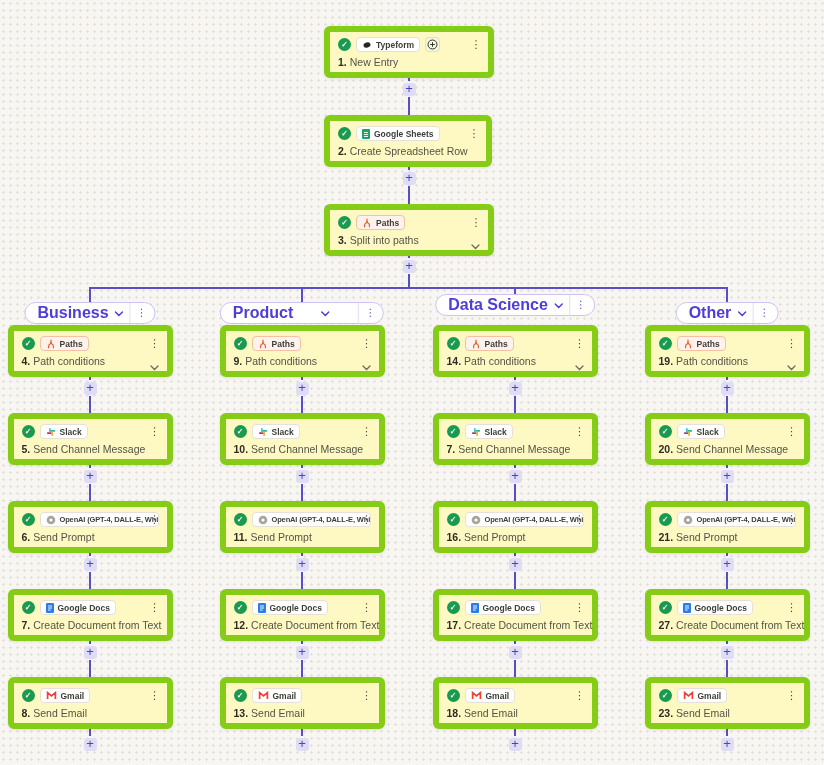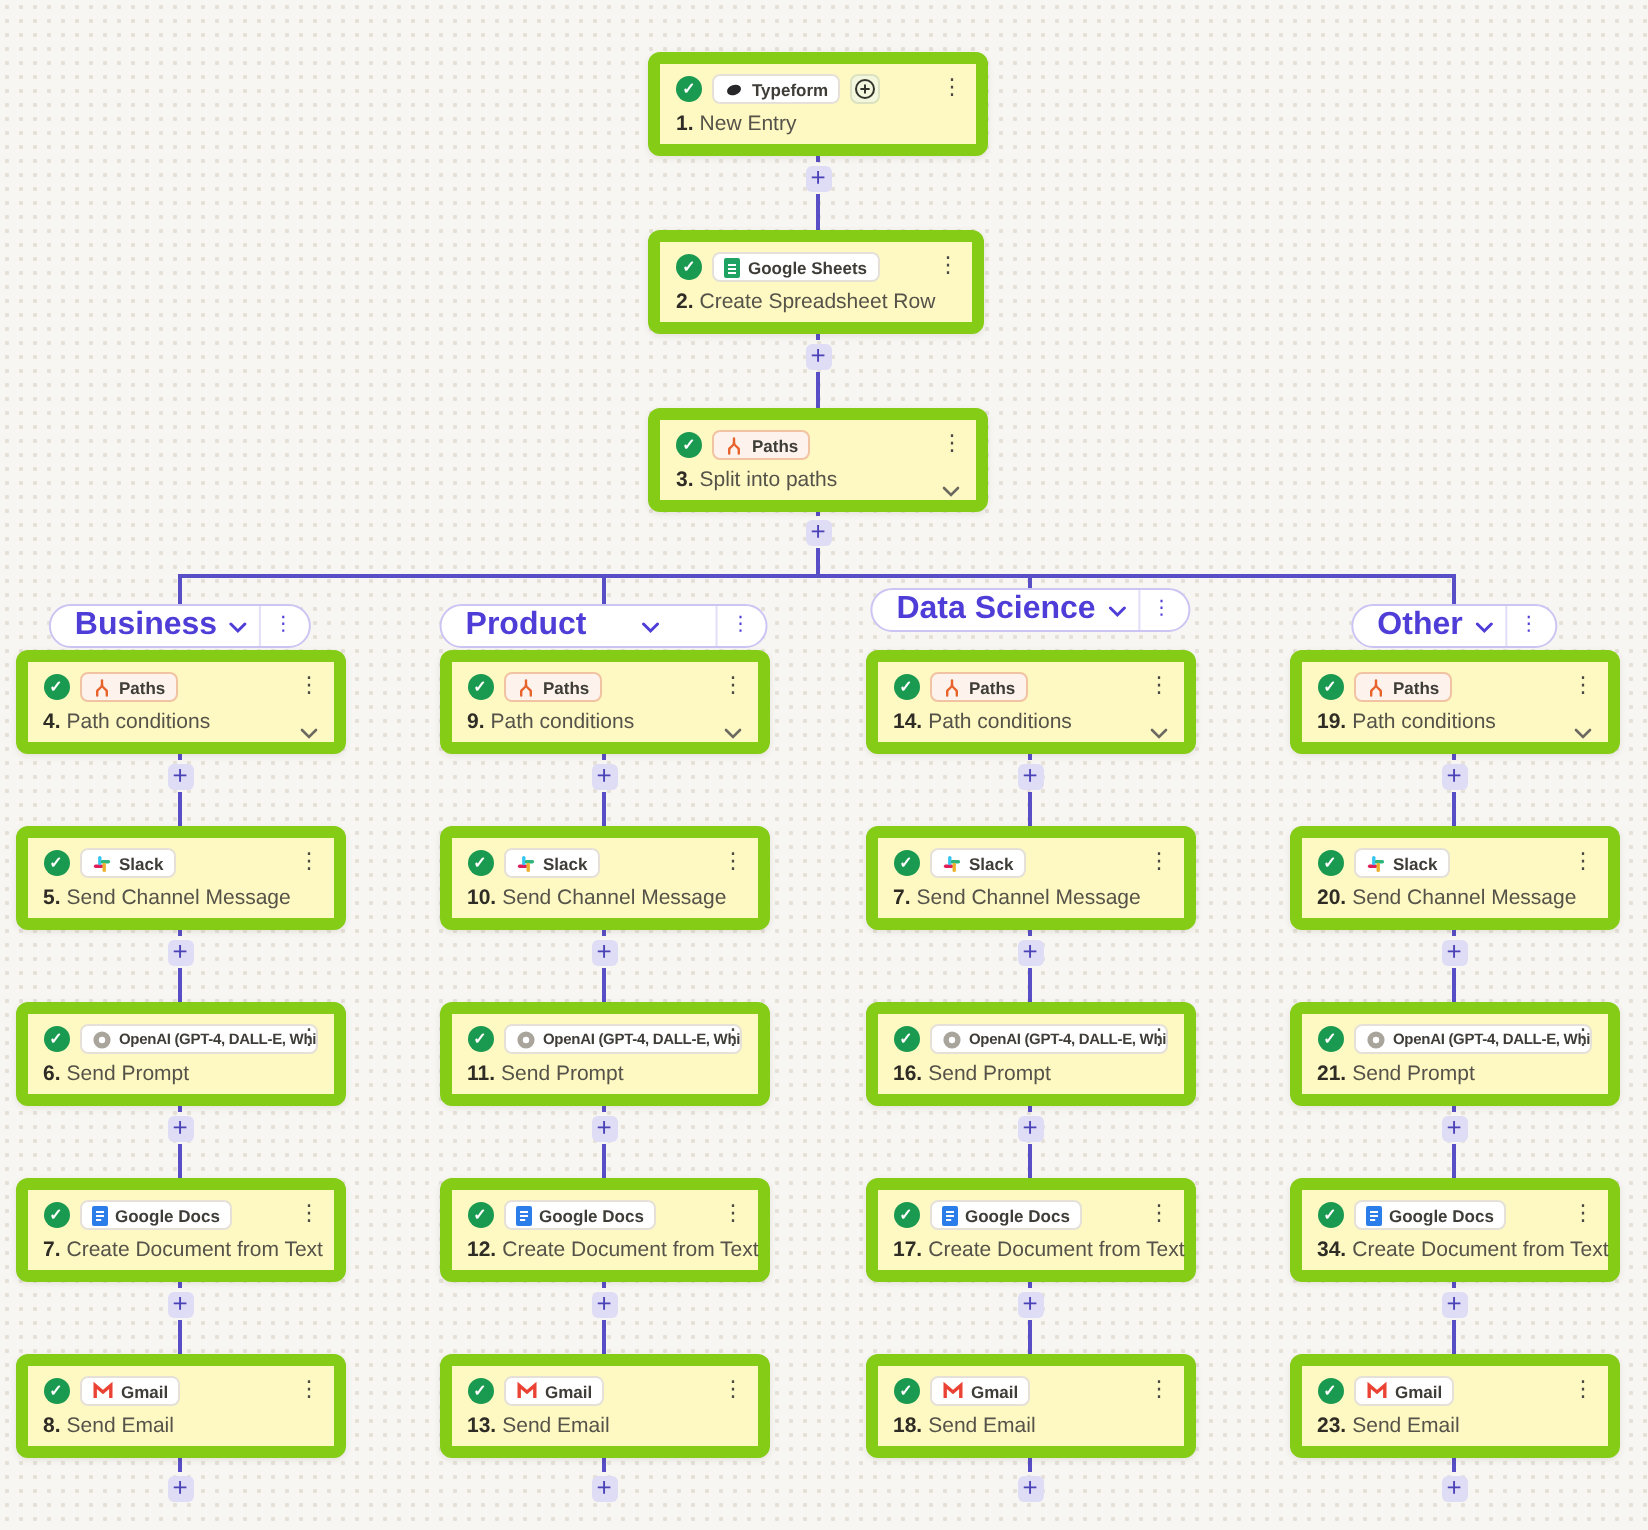--- a/index.html
+++ b/index.html
@@ -666,21 +666,21 @@
                 <rect width="8" height="10" rx="1" fill="#2B7DE9"></rect>
                 <path d="M2 3h4M2 5h4M2 7h2.6" stroke="#fff" stroke-width="0.9"></path>
               </svg>
             </span>
         <span class="applabel">Google Docs</span>
       </span>
 
       <span class="kebab"></span>
     </div>
     <div class="row2">
-      <span class="step">34.</span>
+      <span class="step">27.</span>
       <span class="title">Create Document from Text</span>
 
     </div>
   </div>
       <div class="node" style="left: 644.5px; top: 677px; width: 165px;">
     <div class="row1">
       <span class="check"></span>
       <span class="badge">
         <span class="appicon">
               <svg width="11" height="9" viewBox="0 0 11 9" fill="none">

